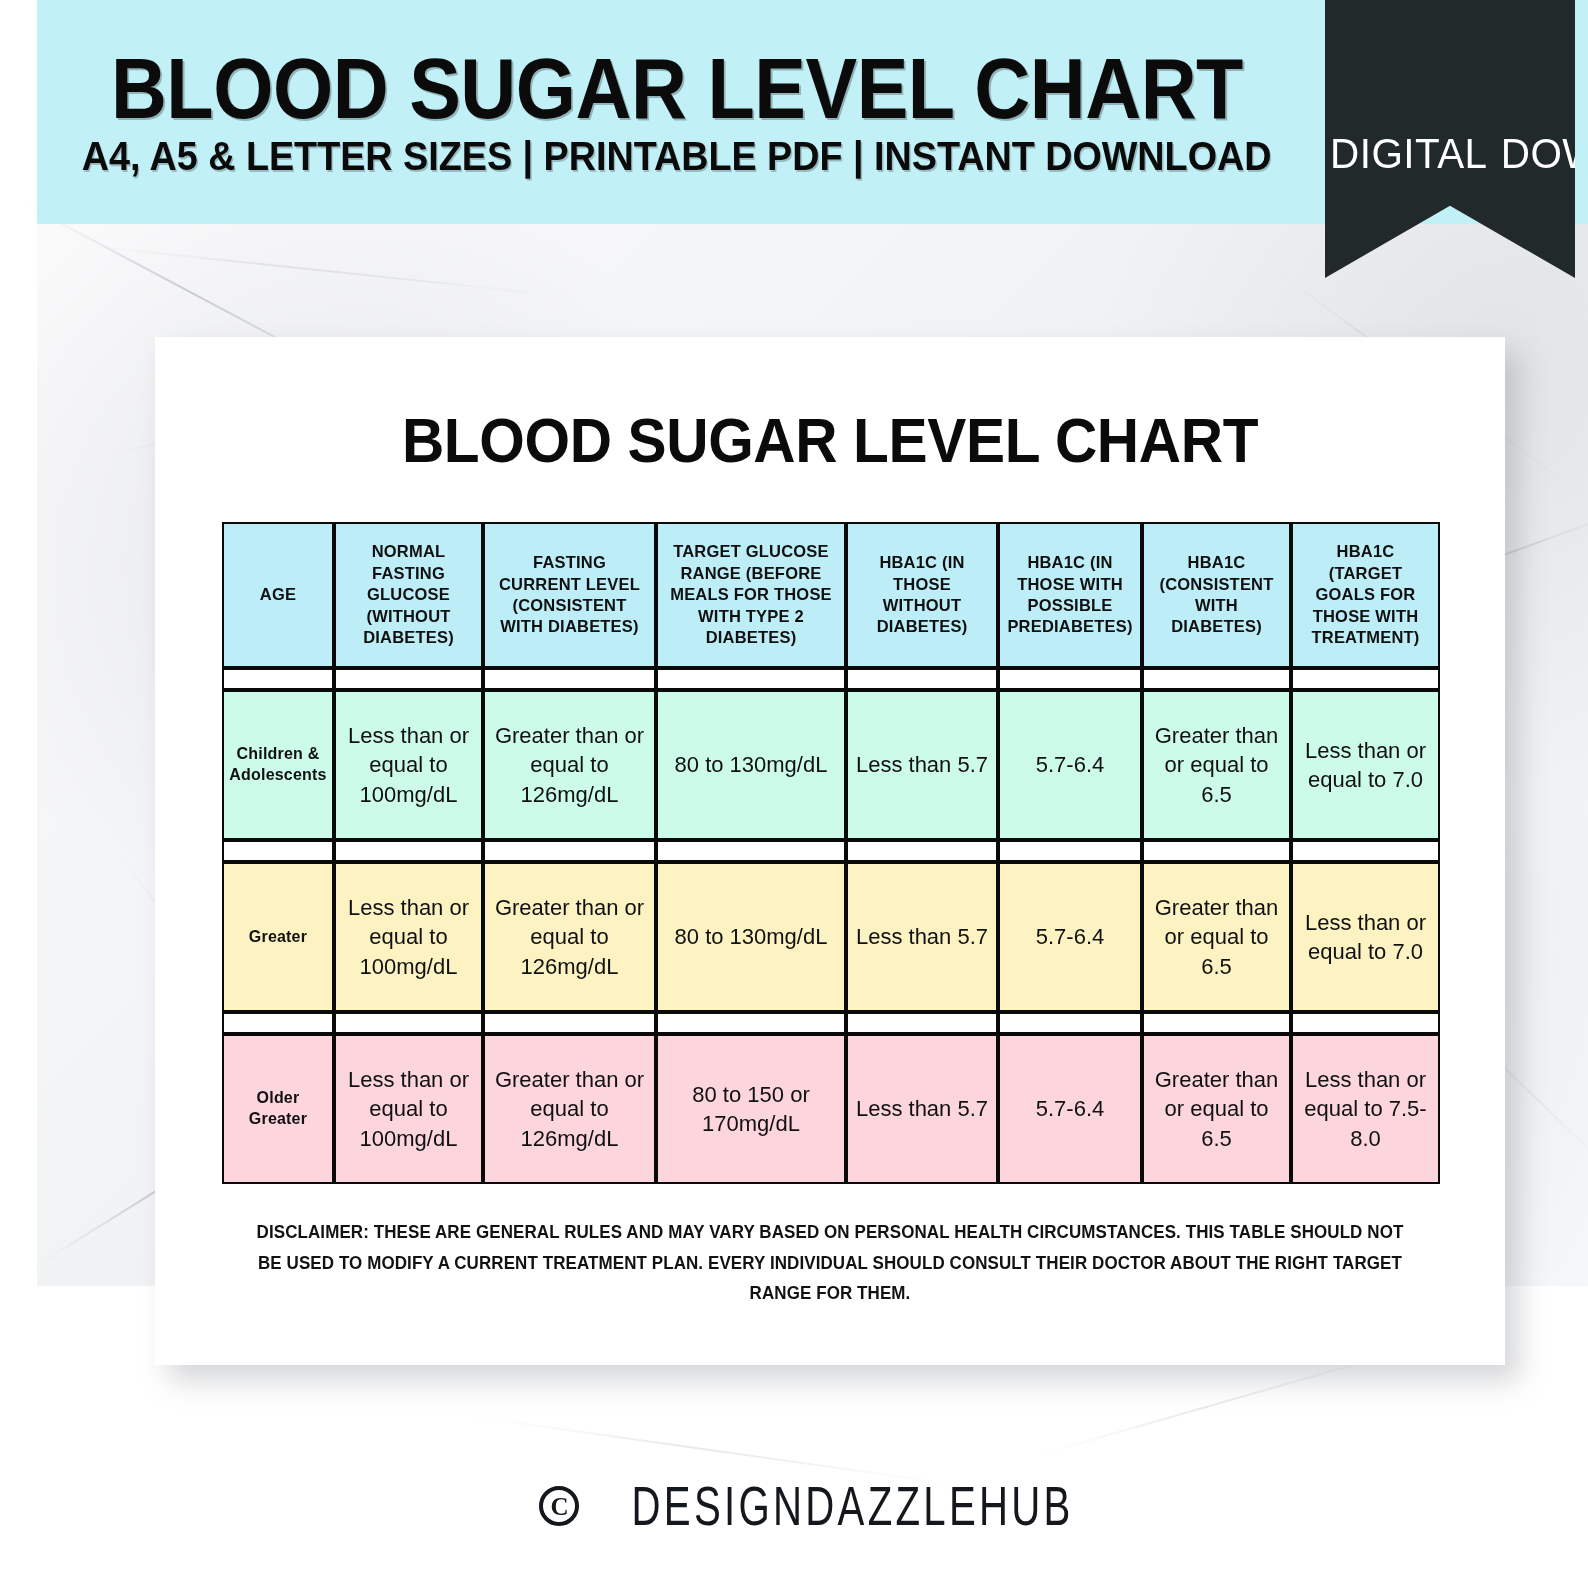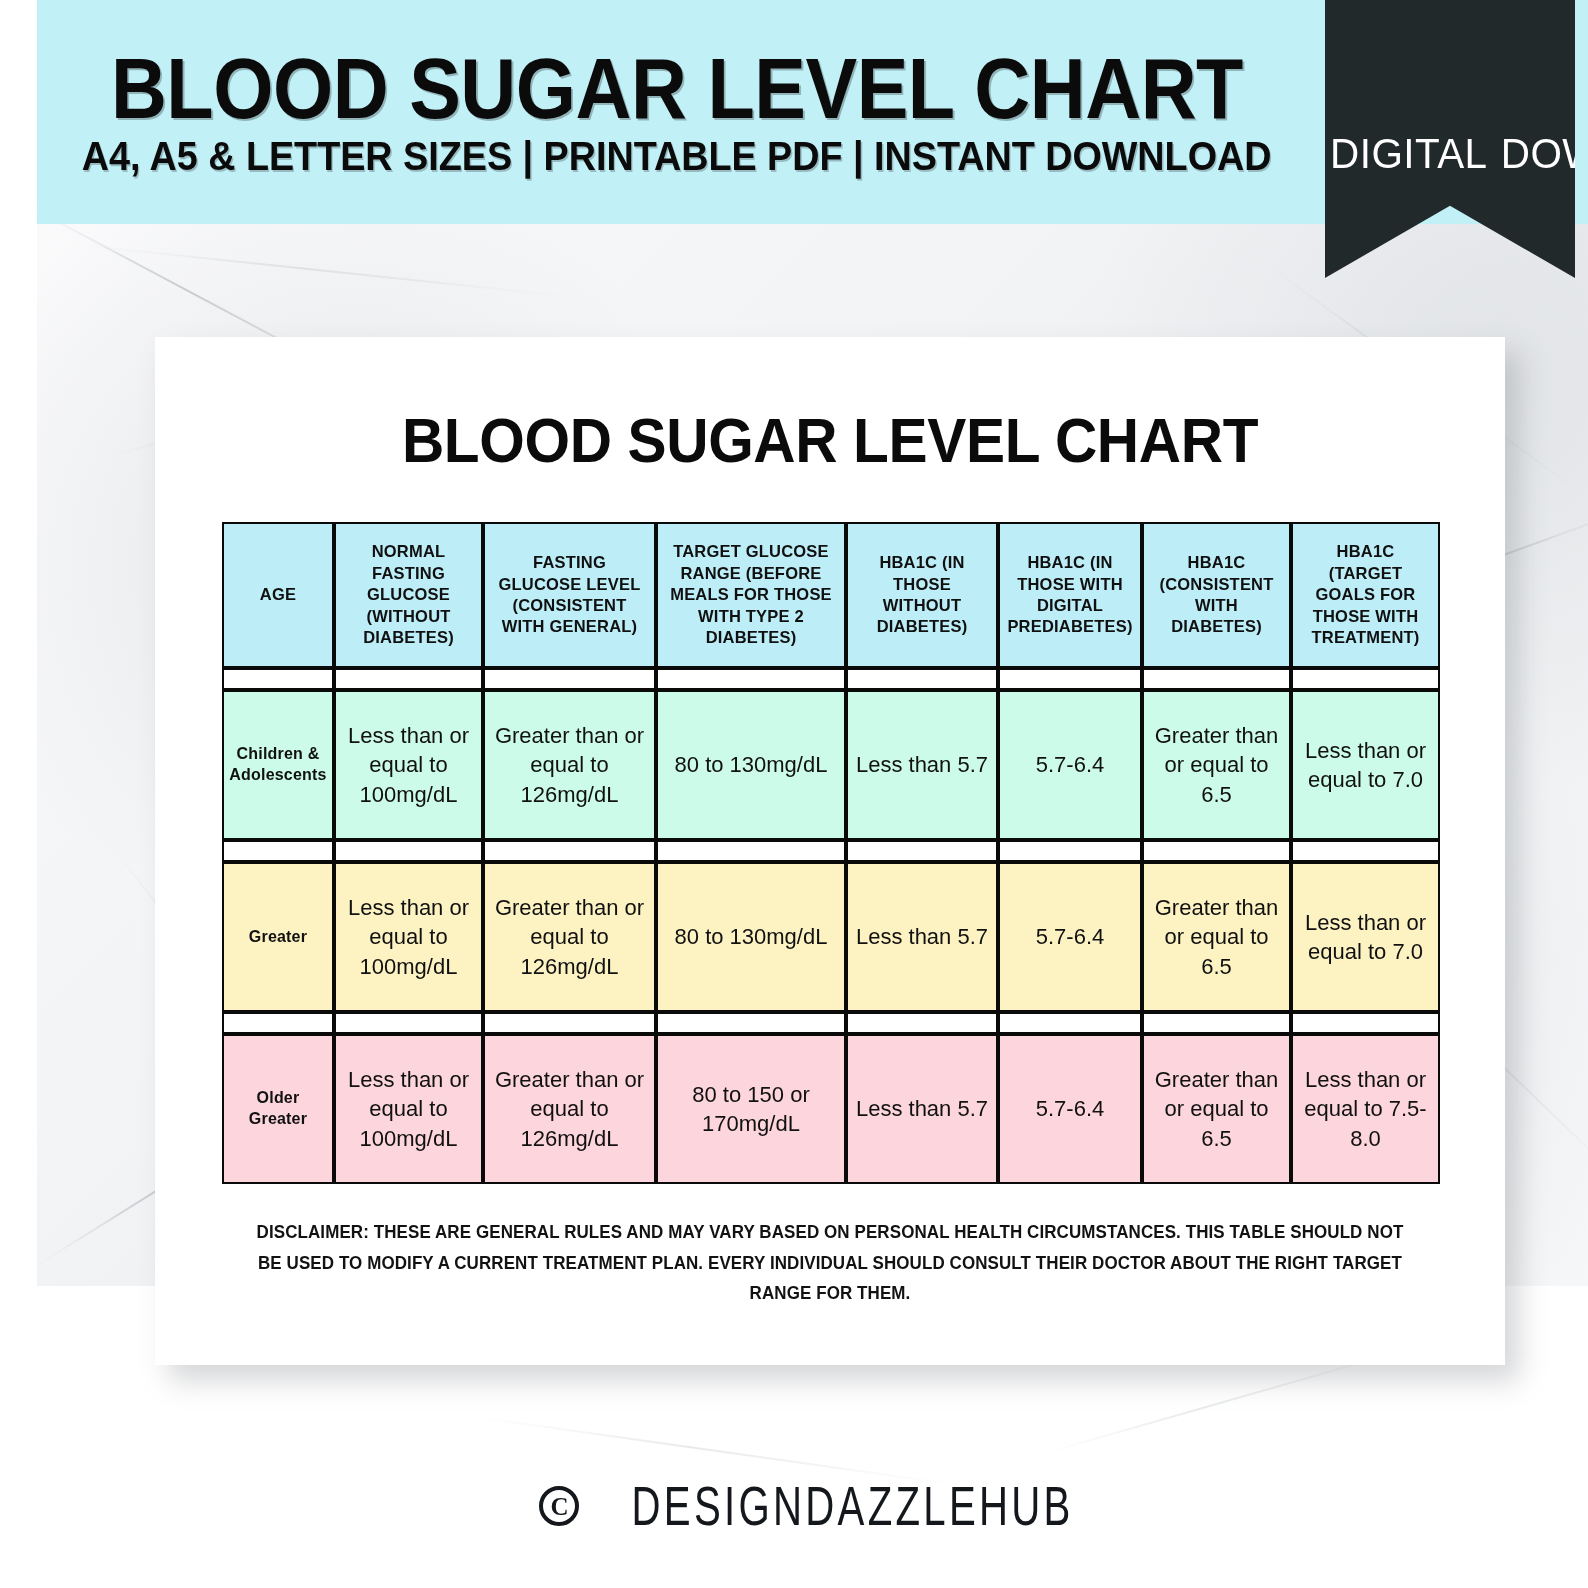--- a/index.html
+++ b/index.html
@@ -271,24 +271,24 @@
           <col class="c4">
             <col class="c5">
             <col class="c6">
             <col class="c7">
         </colgroup>
 
         <thead>
           <tr>
             <th>AGE</th>
             <th>NORMAL  FASTING GLUCOSE (WITHOUT DIABETES)</th>
-            <th>FASTING GLUCOSE LEVEL (CONSISTENT WITH GENERAL)</th>
+            <th>FASTING CURRENT LEVEL (CONSISTENT WITH DIABETES)</th>
             <th>TARGET GLUCOSE RANGE (BEFORE MEALS FOR THOSE WITH TYPE 2 DIABETES)</th>
             <th>HBA1C (IN THOSE WITHOUT DIABETES)</th>
-            <th>HBA1C (IN THOSE WITH DIGITAL PREDIABETES)</th>
+            <th>HBA1C (IN THOSE WITH POSSIBLE PREDIABETES)</th>
             <th>HBA1C (CONSISTENT WITH DIABETES)</th>
             <th>HBA1C (TARGET GOALS FOR THOSE WITH TREATMENT)</th>
           </tr>
         </thead>
 
         <tbody>
 
           <tr class="spacer">
             <td></td>
             <td></td>

